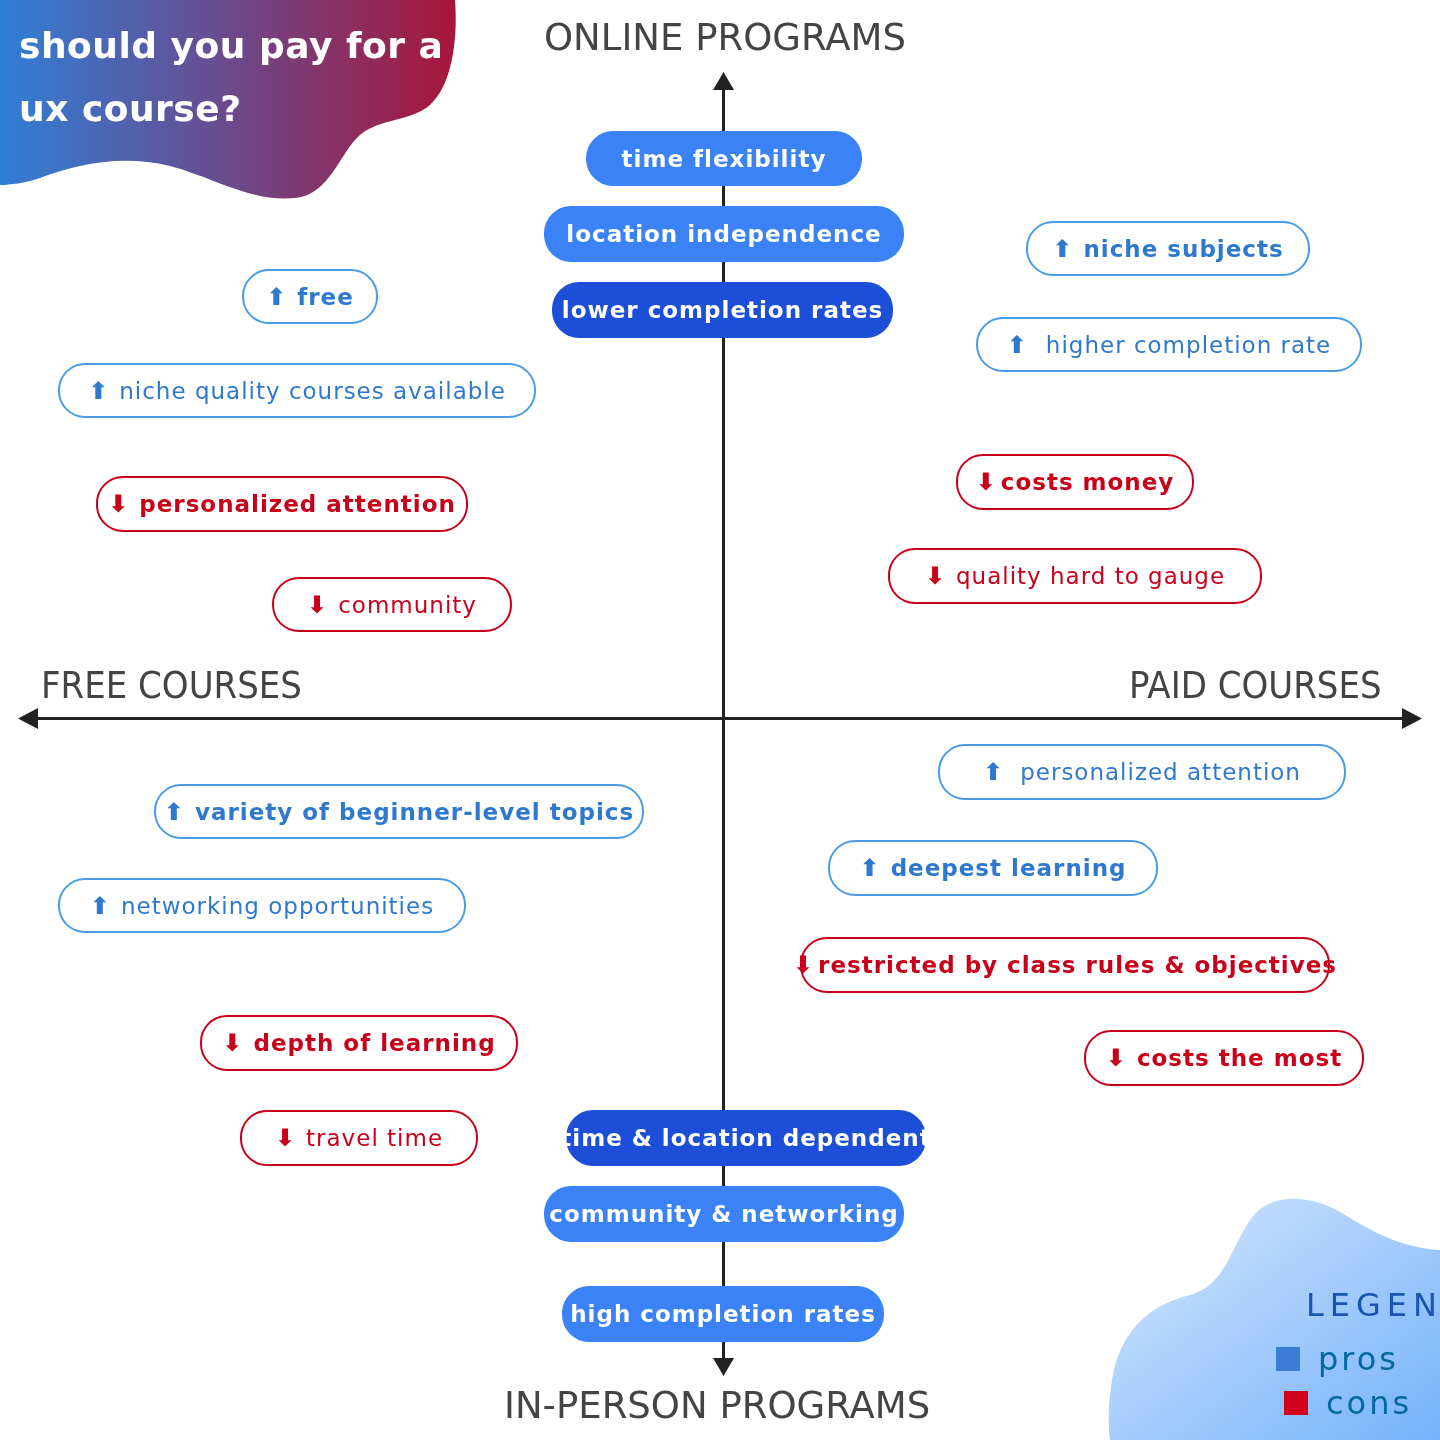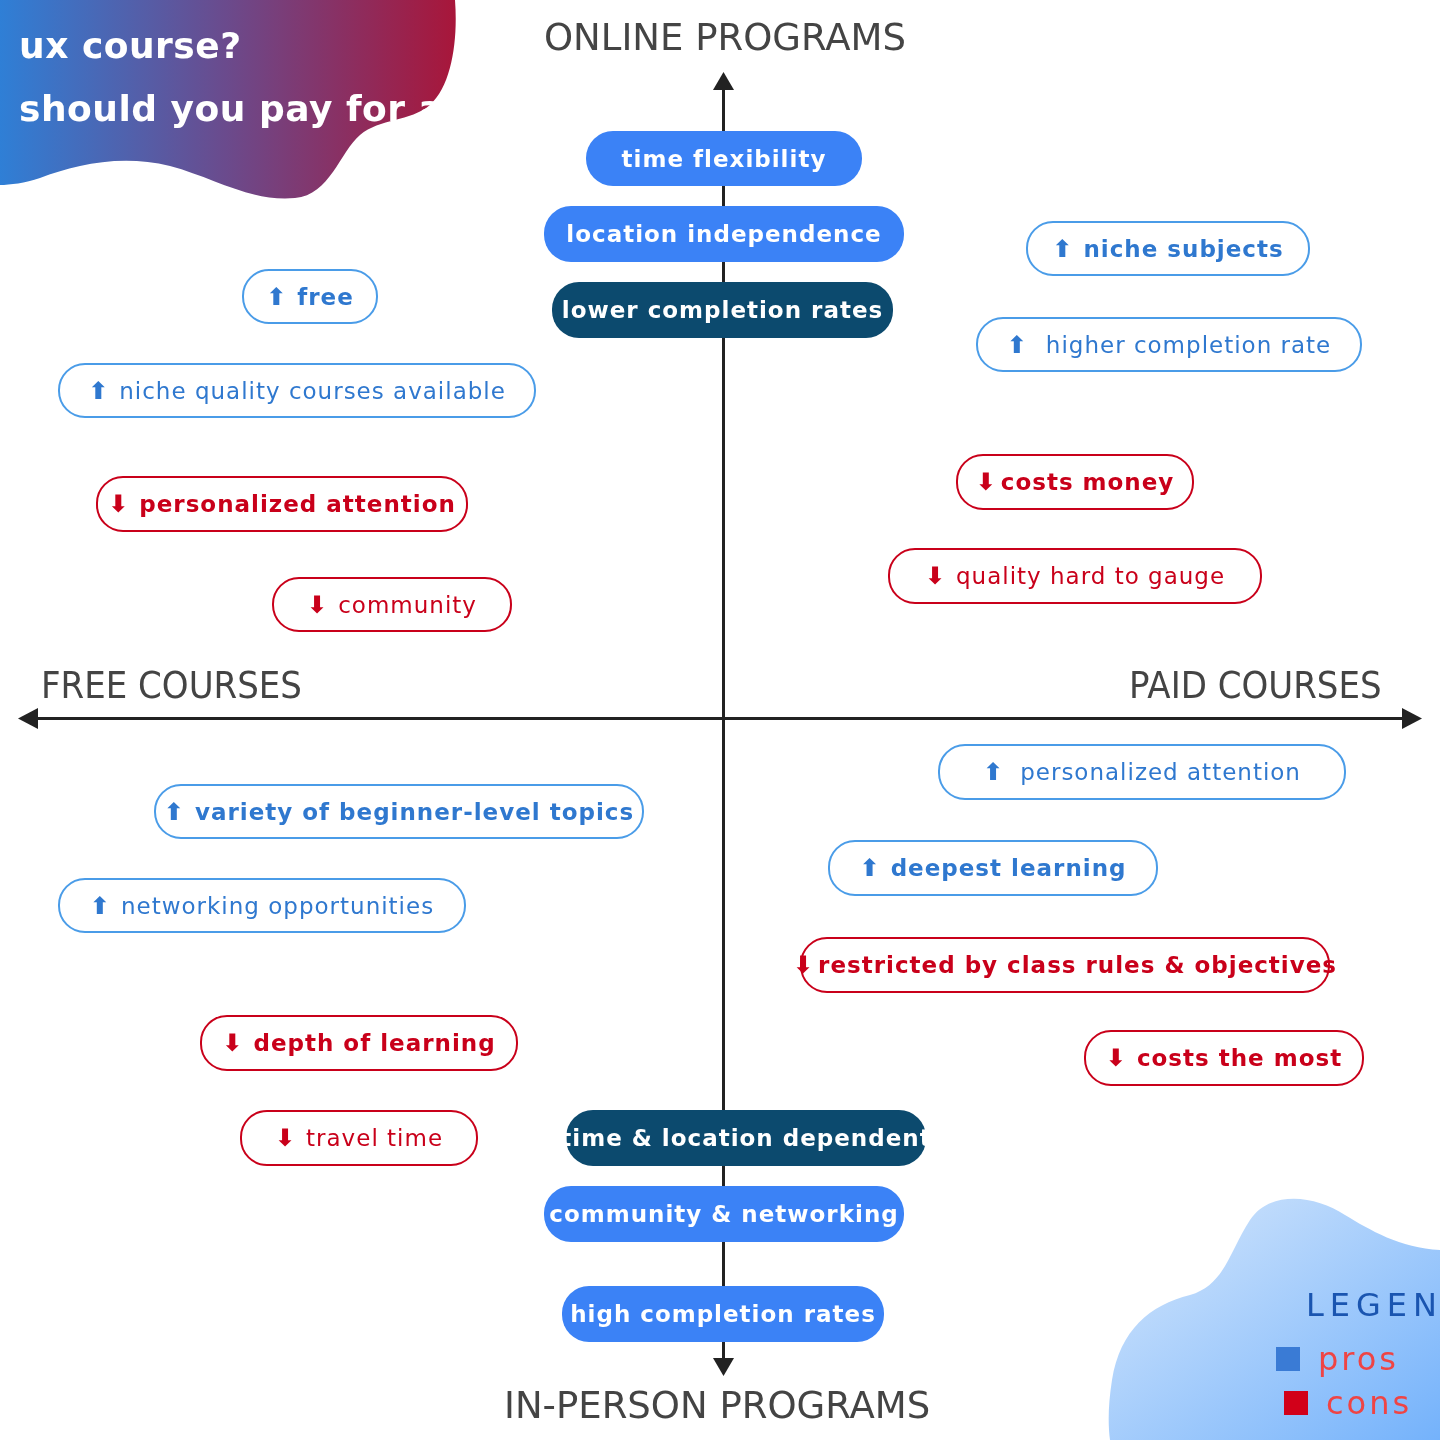--- a/index.html
+++ b/index.html
@@ -7,47 +7,47 @@
   .abs { position:absolute; }
   .blob-tl { position:absolute; left:0; top:0; width:460px; height:205px; }
   .blob-br { position:absolute; left:1100px; top:1190px; width:340px; height:250px; }
   .title { position:absolute; left:19px; top:14px; color:#fff; font-weight:bold; font-size:36px; line-height:63px; letter-spacing:0.5px; }
   .axis-label { position:absolute; color:#444; font-family:"DejaVu Sans", sans-serif; font-size:37px; font-weight:normal; white-space:nowrap; }
   .axis-label.cond { transform:scaleX(0.92); transform-origin:left center; }
   .vline { position:absolute; left:722px; top:86px; width:3px; height:1276px; background:#222; }
   .hline { position:absolute; left:30px; top:717px; width:1380px; height:3px; background:#222; }
   .pill { position:absolute; height:52px; border-radius:27px; display:flex; align-items:center; justify-content:center; box-sizing:border-box; white-space:nowrap; font-size:23px; letter-spacing:1px; }
   .pill.solid-blue { background:#3b82f6; color:#fff; font-weight:bold; }
-  .pill.solid-red { background:#0c4a6e; color:#fff; font-weight:bold; }
+  .pill.solid-red { background:#1d4ed8; color:#fff; font-weight:bold; }
   .pill.out-blue { border:2px solid #4a9ce8; color:#2f78cf; background:#fff; }
   .pill.out-red { border:2px solid #c9001a; color:#c9001a; background:#fff; }
   .pill.bold { font-weight:bold; }
   .arr { display:inline-block; margin-right:10px; font-weight:bold; font-size:24px; line-height:1; }
   .legend-title { position:absolute; left:1306px; top:1286px; color:#1a55b0; font-size:32px; letter-spacing:6px;text-align:center; }
   .legend-row { position:absolute; left:1276px; display:flex; align-items:center; }
   .legend-sw { width:24px; height:24px; margin-right:18px; }
-  .legend-txt { color:#ef4444; font-size:32px; letter-spacing:3px; }
+  .legend-txt { color:#0369a1; font-size:32px; letter-spacing:3px; }
 </style>
 </head>
 <body>
 
 <svg class="blob-tl" viewBox="0 0 460 205">
   <defs>
     <linearGradient id="gtl" x1="0" y1="0" x2="1" y2="0">
       <stop offset="0" stop-color="#2f7fd6"></stop>
       <stop offset="0.5" stop-color="#6b4a8c"></stop>
       <stop offset="1" stop-color="#a8163a"></stop>
     </linearGradient>
   </defs>
   <path d="M0,0 L455,0 C458,40 452,85 430,105 C410,122 380,118 360,135 C340,152 330,195 295,198 C250,202 215,178 170,166 C120,154 75,165 40,178 C25,183 10,185 0,185 Z" fill="url(#gtl)"></path>
 </svg>
 
 <div class="title">
+  <div>should you pay for a</div>
   <div>ux course?</div>
-  <div>should you pay for a</div>
 </div>
 
 <svg class="blob-br" viewBox="0 0 340 250">
   <defs>
     <linearGradient id="gbr" x1="0" y1="0" x2="1" y2="1">
       <stop offset="0" stop-color="#d7e8fc"></stop>
       <stop offset="1" stop-color="#74b2fb"></stop>
     </linearGradient>
   </defs>
   <path d="M340,60 C300,58 270,40 245,25 C215,5 170,0 150,30 C130,60 125,95 90,105 C50,115 20,140 12,190 C8,215 8,235 10,250 L340,250 Z" fill="url(#gbr)"></path>

